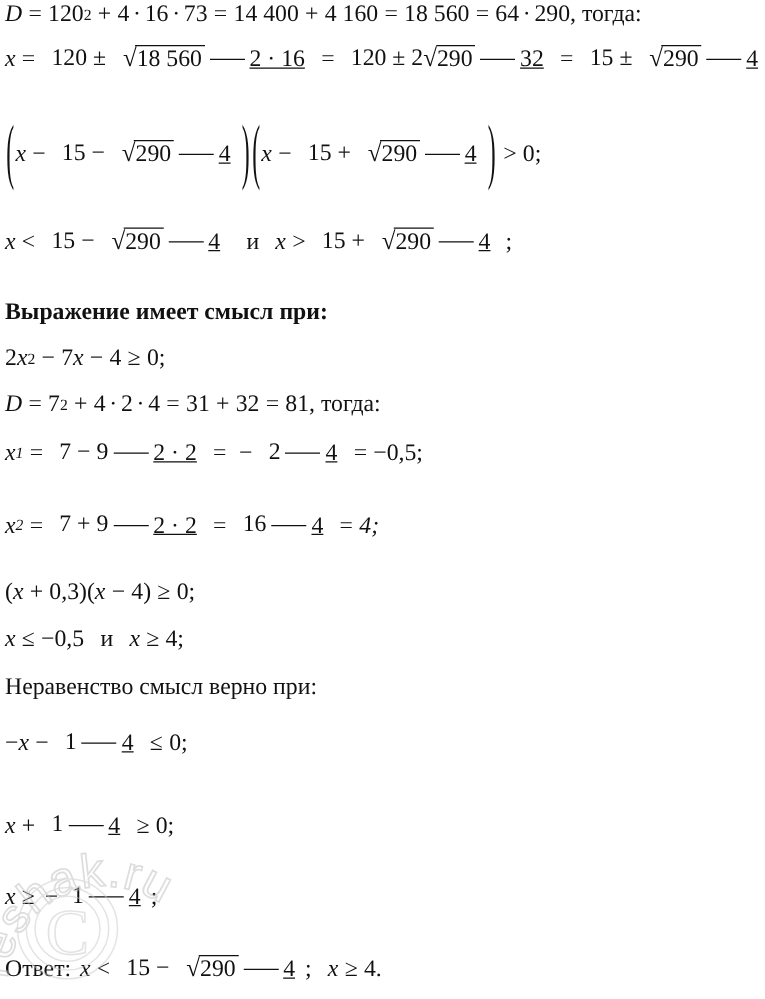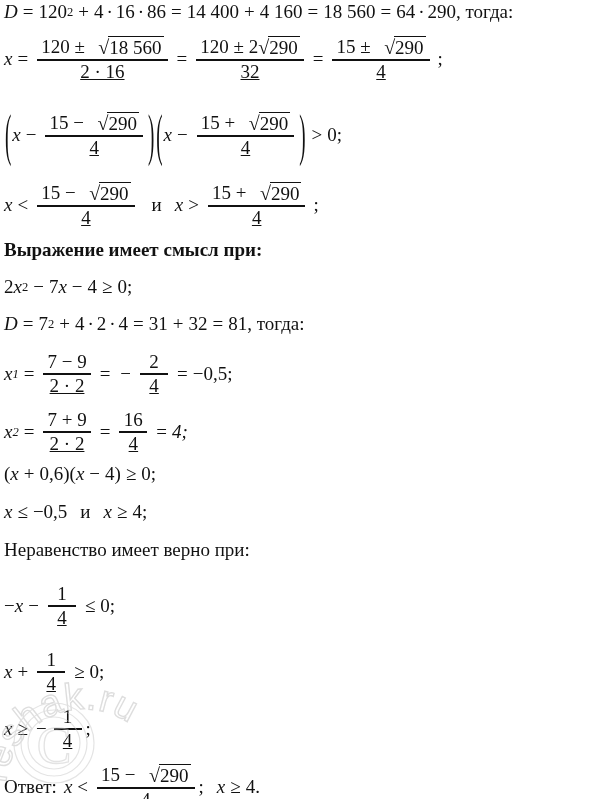--- a/index.html
+++ b/index.html
@@ -26,21 +26,21 @@
   .heading{font-style:normal;font-size:19px;}
   .op{margin:0 5px;}
   .op.tight{margin:0 3px;}
   .sp{display:inline-block;width:7px;}
   .thin{display:inline-block;width:4px;}
   .wide{display:inline-block;width:13px;}
 
   
   .frac{
     display:inline-flex;
-    flex-direction:column;
+    flex-direction:row;
     align-items:center;
     justify-content:center;
     vertical-align:middle;
     margin:0 4px;
     line-height:1.05;
   }
   .frac .num{padding:0 4px 1px 4px;}
   .frac .den{padding:1px 4px 0 4px;text-decoration:underline;}
   .frac .bar{
     display:block;
@@ -92,21 +92,21 @@
   <div class="line" style="top:2px;">
     <span class="mathit">D</span>
     <span class="op">=</span>
     <span>120</span>
       <span class="sup">2</span>
     <span class="op">+</span>
     <span>4</span>
     <span class="op tight">·</span>
     <span>16</span>
     <span class="op tight">·</span>
-    <span>86</span>
+    <span>73</span>
     <span class="op">=</span>
     <span>14 400</span>
     <span class="op">+</span>
     <span>4 160</span>
     <span class="op">=</span>
     <span>18 560</span>
     <span class="op">=</span>
     <span>64</span>
     <span class="op tight">·</span>
     <span>290</span>
@@ -300,21 +300,21 @@
       <span class="den">4</span>
     </span>
     <span class="op">=</span>
     <span class="mathit">4;</span>
   </div>
 
   <div class="line" style="top:464px;">
     <span>(</span>
       <span class="mathit">x</span>
     <span class="op">+</span>
-    <span>0,6</span>
+    <span>0,3</span>
       <span>)(</span>
       <span class="mathit">x</span>
     <span class="op">−</span>
     <span>4</span>
       <span>)</span>
     <span class="op">≥</span>
     <span>0;</span>
   </div>
 
   <div class="line" style="top:502px;">
@@ -322,21 +322,21 @@
     <span class="op">≤</span>
     <span>−0,5</span>
     <span class="wide"></span>
     <span>и</span>
     <span class="wide"></span>
     <span class="mathit">x</span>
     <span class="op">≥</span>
     <span>4;</span>
   </div>
 
-  <div class="line heading" style="top:540px;">Неравенство имеет верно при:</div>
+  <div class="line heading" style="top:540px;">Неравенство смысл верно при:</div>
 
   <div class="line" style="top:584px;">
     <span>−</span>
       <span class="mathit">x</span>
     <span class="op">−</span>
     <span class="frac">
       <span class="num">1</span>
       <span class="bar"></span>
       <span class="den">4</span>
     </span>

